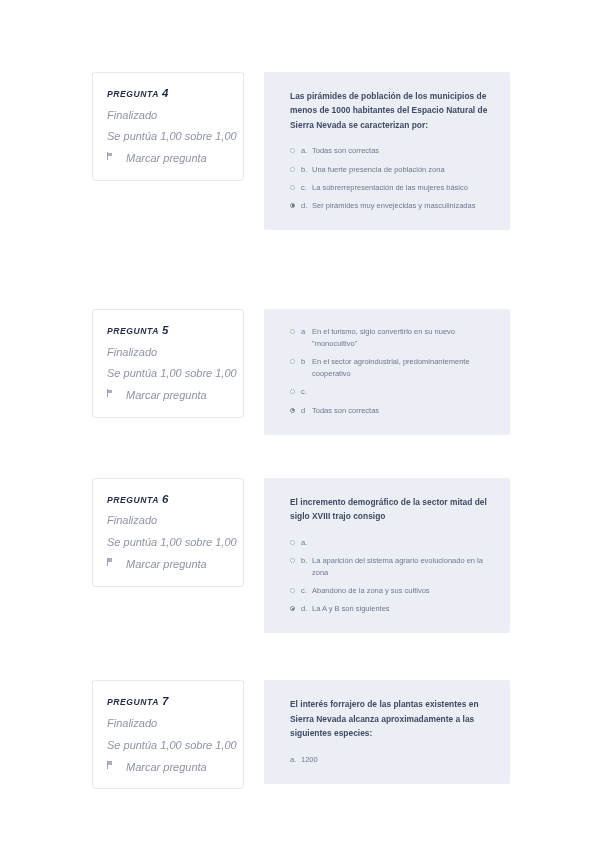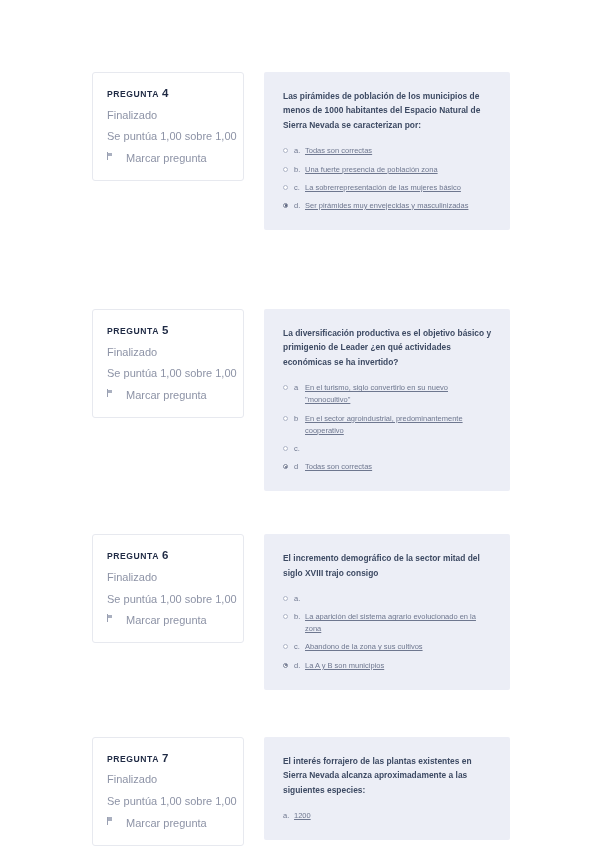--- a/index.html
+++ b/index.html
@@ -38,20 +38,21 @@
   }
 
   .info-card {
     width: 152px;
     min-width: 152px;
     background: #ffffff;
     border: 1px solid #e7e9ef;
     border-radius: 3px;
     box-sizing: border-box;
     padding: 14px 17px 14px 14px;
+    font-style: italic;
   }
 
   .info-title {
     font-size: 8.6px;
     letter-spacing: 0.55px;
     color: #1f2a44;
     font-weight: bold;
     margin: 0 0 9px 0;
     line-height: 1.1;
     white-space: nowrap;
@@ -97,21 +98,21 @@
     width: 4px; height: 3.5px;
     background: #aab0c0;
   }
 
   .q-panel {
     flex: 1;
     margin-left: 20px;
     background: #eceef6;
     border-radius: 2px;
     box-sizing: border-box;
-    padding: 17px 18px 18px 19px;
+    padding: 17px 18px 18px 26px;
   }
 
   .q-text {
     font-size: 8.4px;
     line-height: 1.72;
     color: #3d4a63;
     margin: 0 0 13px 0;
     font-weight: bold;
     letter-spacing: 0.02px;
   }
@@ -160,21 +161,20 @@
     background: #5c6580;
   }
 
   .ans-letter {
     width: 11px;
     min-width: 11px;
     flex: 0 0 auto;
   }
   .ans-text {
     flex: 1;
-    text-decoration: underline;
   }
 
   .gap-1 { height: 72px; }
   .gap-2 { height: 79px; }
   .gap-3 { height: 43px; }
   .gap-4 { height: 47px; }
 </style>
 </head>
 <body>
 
@@ -226,21 +226,20 @@
         <span>PREGUNTA</span><span class="qnum">5</span>
       </div>
       <div class="info-line">Finalizado</div>
       <div class="info-line">Se puntúa 1,00 sobre 1,00</div>
       <div class="info-line flag-row">
         <span class="flag-icon"></span>
         <span>Marcar pregunta</span>
       </div>
     </div>
     <div class="q-panel">
-      <p class="q-text">La diversificación productiva es el objetivo básico y primigenio de Leader ¿en qué actividades económicas se ha invertido?</p>
       <ul class="answers">
             <li class="answer">
               <span class="radio"></span>
               <span class="ans-letter">a</span>
               <span class="ans-text">En el turismo, siglo convertirlo en su nuevo "monocultivo"</span>
             </li>
             <li class="answer">
               <span class="radio"></span>
               <span class="ans-letter">b</span>
               <span class="ans-text">En el sector agroindustrial, predominantemente cooperativo</span>
@@ -283,21 +282,21 @@
               <span class="ans-text">La aparición del sistema agrario evolucionado en la zona</span>
             </li>
             <li class="answer">
               <span class="radio"></span>
               <span class="ans-letter">c.</span>
               <span class="ans-text">Abandono de la zona y sus cultivos</span>
             </li>
             <li class="answer">
               <span class="radio checked"></span>
               <span class="ans-letter">d.</span>
-              <span class="ans-text">La A y B son municipios</span>
+              <span class="ans-text">La A y B son siguientes</span>
             </li>
           </ul>
     </div>
   </div>
 <div class="gap-4"></div>
   <div class="question-block">
     <div class="info-card">
       <div class="info-title">
         <span>PREGUNTA</span><span class="qnum">7</span>
       </div>

